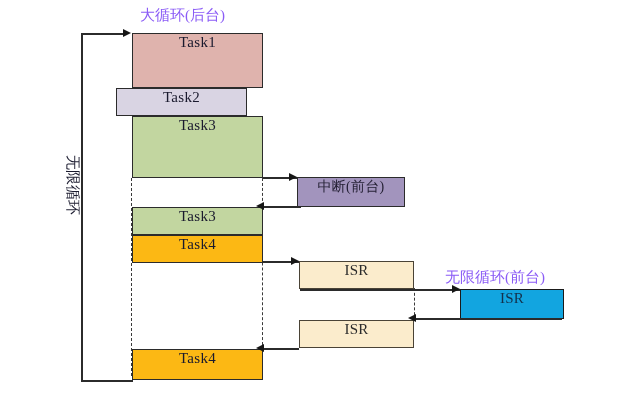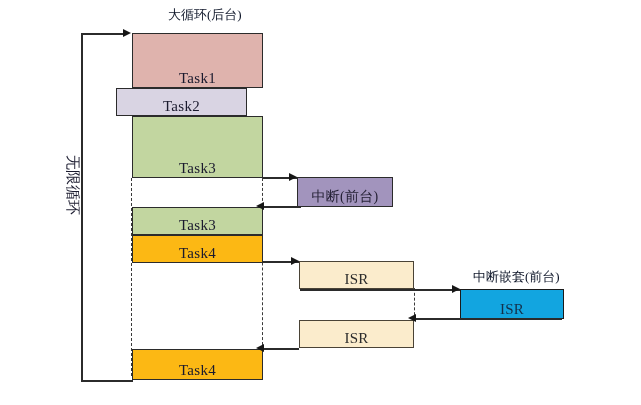--- a/index.html
+++ b/index.html
@@ -11,36 +11,35 @@
     position:relative;
     width:641px;
     height:405px;
     background:#ffffff;
     overflow:hidden;
   }
   .box{
     position:absolute;
     box-sizing:border-box;
     display:flex;
-    align-items:flex-end;
+    align-items:flex-start;
     justify-content:center;
     font-size:15px;
     letter-spacing:.3px;
     white-space:nowrap;
   }
   .tbox{ border:1.4px solid #2b2b2b; }
   .isrbox{ border:1.4px solid #4a4336; color:#2b2b2b; }
   .bluebox{ border:1.4px solid #1a1a1a; color:#14304a; }
   .purplebox{ border:1.4px solid #2b2b2b; color:#231f33; font-size:14px;}
   .label{
     position:absolute;
-    font-size:13px;
-    color:#0f172a;
+    font-size:15px;
+    color:#8b5cf6;
     white-space:nowrap;
-    margin-left:28px;
   }
   .vlabel{
     position:absolute;
     font-size:15px;
     color:#1a1a2e;
     white-space:nowrap;
     transform-origin:0 0;
     transform:rotate(90deg);
   }
   .solidline{ position:absolute; background:#2b2b2b; }
@@ -58,21 +57,21 @@
   .ar-right{ border-left:8px solid #161616; }
   .ar-left{ border-right:8px solid #161616; }
 </style>
 </head>
 <body>
 
 <div id="stage">
 
   <div class="label" style="left:140px;top:6px;">大循环(后台)</div>
 
-  <div class="label" style="left:445px;top:268px;">中断嵌套(前台)</div>
+  <div class="label" style="left:445px;top:268px;">无限循环(前台)</div>
 
   <div class="solidline" style="left:81px;top:33px;width:44px;height:1.6px;"></div>
   <div class="arrowhead ar-right" style="left:123px;top:29px;"></div>
 
   <div class="solidline" style="left:81px;top:33px;width:1.6px;height:348px;"></div>
 
   <div class="solidline" style="left:81px;top:380px;width:52px;height:1.6px;"></div>
 
   <div class="vlabel" style="left:82px;top:155px;">无限循环</div>
 
@@ -97,21 +96,21 @@
   </div>
 
   <div class="box tbox" style="left:132px;top:235px;width:131px;height:28px;background:#fcb814;">
     <span>Task4</span>
   </div>
 
   <div class="box tbox" style="left:132px;top:349px;width:131px;height:31px;background:#fcb814;">
     <span>Task4</span>
   </div>
 
-  <div class="box purplebox" style="left:297px;top:177px;width:96px;height:30px;background:#a294bd;">
+  <div class="box purplebox" style="left:297px;top:177px;width:108px;height:30px;background:#a294bd;">
     <span>中断(前台)</span>
   </div>
 
   <div class="solidline" style="left:263px;top:177px;width:34px;height:1.6px;"></div>
   <div class="arrowhead ar-right" style="left:289px;top:173px;"></div>
 
   <div class="solidline" style="left:263px;top:206px;width:38px;height:1.6px;"></div>
   <div class="arrowhead ar-left" style="left:256px;top:202px;"></div>
 
   <div class="box isrbox" style="left:299px;top:261px;width:115px;height:28px;background:#fbeccc;">

